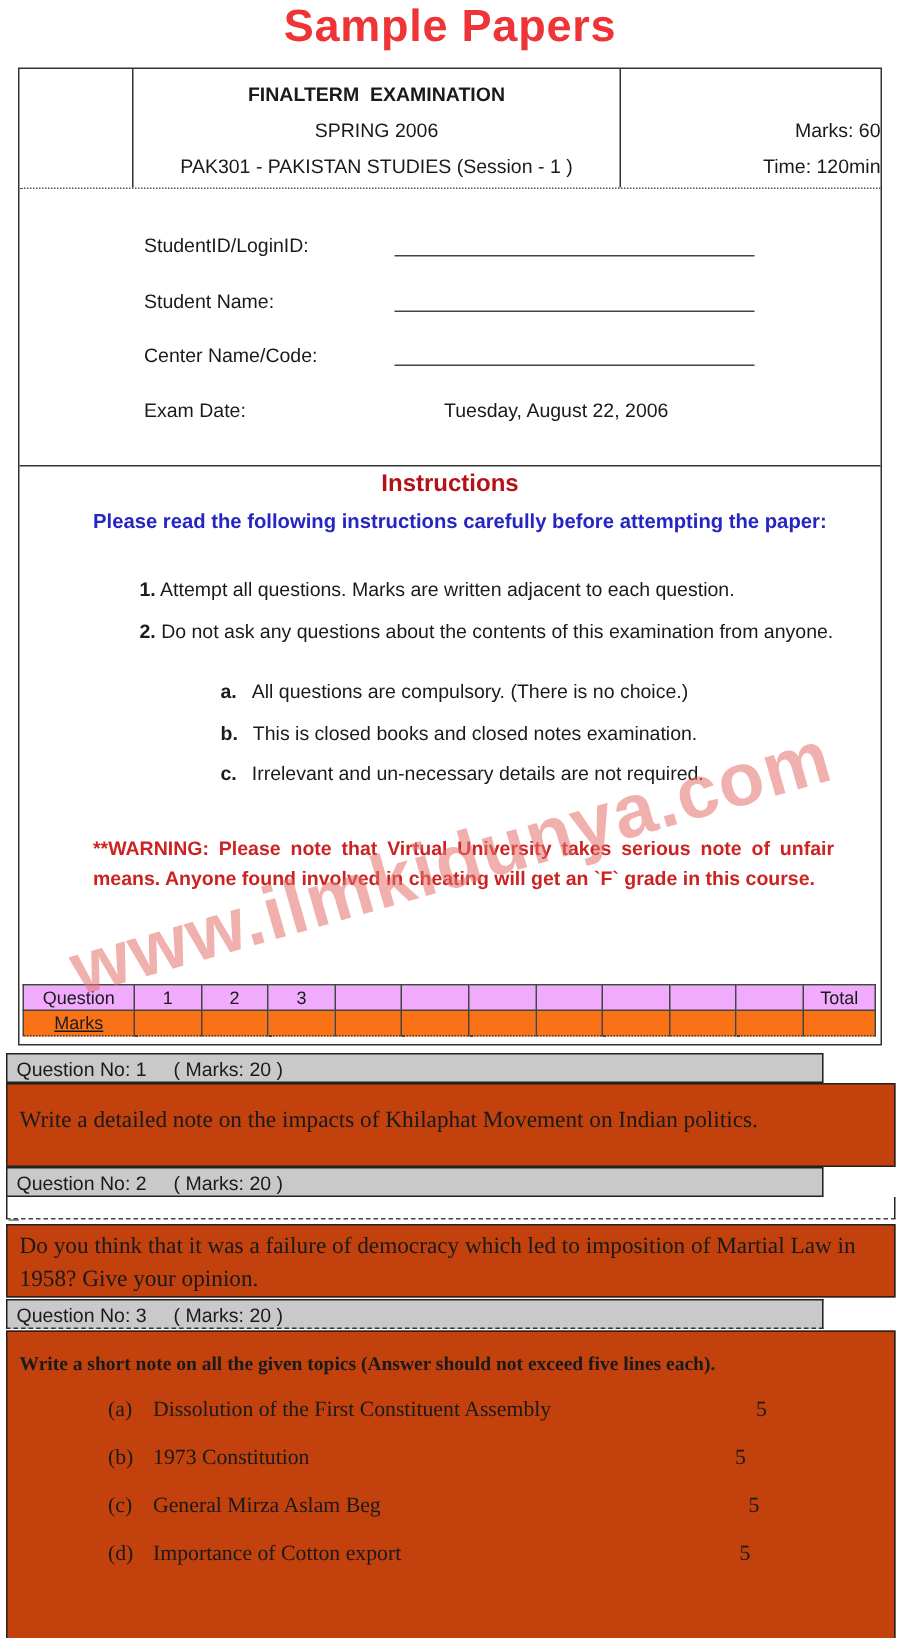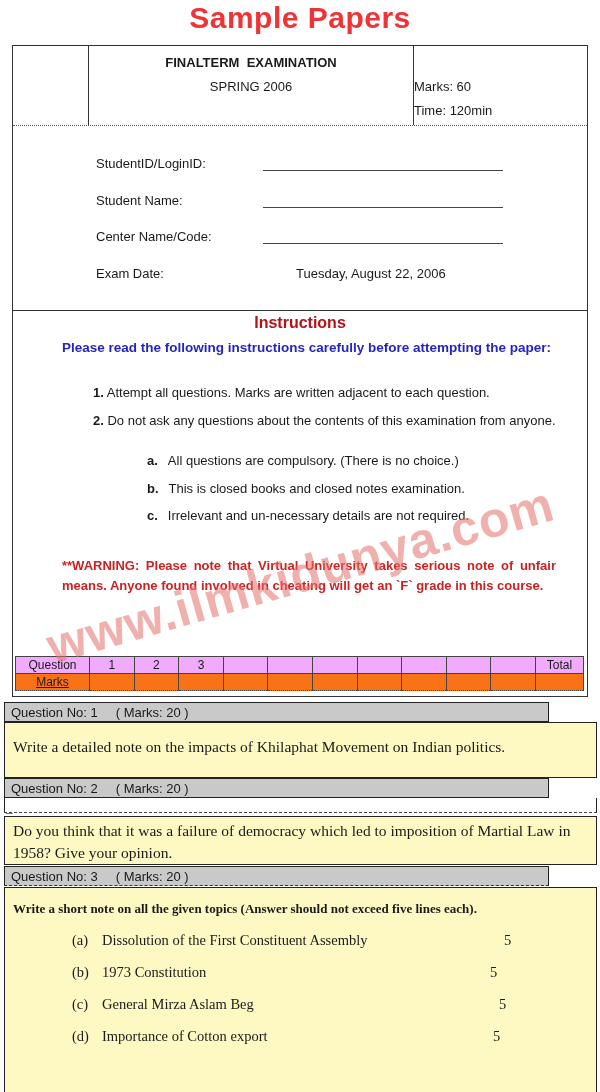--- a/index.html
+++ b/index.html
@@ -34,21 +34,21 @@
     border-bottom:1px dotted #555;
   }
   .header-cell{padding-top:5px;}
   .header-cell.center{
     border-left:1px solid var(--line-dark);
     border-right:1px solid var(--line-dark);
     text-align:center;font-size:13px;
   }
   .header-cell.center .l{line-height:24px;white-space:pre;}
   .header-cell.center .l.bold{font-weight:bold;}
-  .header-cell.right{text-align:left;font-size:13px;padding-top:29px;}
+  .header-cell.right{text-align:right;font-size:13px;padding-top:29px;}
   .header-cell.right .l{line-height:24px;}
   
   .student-section{position:relative;height:185px;border-bottom:1px solid var(--line-dark);}
   .form-row{position:absolute;left:83px;display:flex;align-items:flex-end;height:19px;font-size:13px;}
   .form-row .lbl{width:167px;}
   .form-row .line{width:240px;border-bottom:1px solid #444;height:17px;}
   .form-row .val{margin-left:33px;}
   .row-0{top:26px}.row-1{top:63px}.row-2{top:99px}.row-3{top:136px}
   
   .instructions-section{position:relative;height:386px;font-size:13px;}
@@ -82,21 +82,21 @@
     pointer-events:none;z-index:5;white-space:nowrap;
   }
   
   .q-bar{
     position:absolute;left:4px;width:545px;height:20px;
     background:var(--bar-gray);border:1px solid #222;
     display:flex;align-items:center;font-size:13px;padding-left:6px;
   }
   .q-bar .marks{margin-left:18px;}
   .q-box{
-    position:absolute;left:4px;width:593px;background:#fef9c3;
+    position:absolute;left:4px;width:593px;background:#c2410c;
     border:1px solid #222;
     font-family:"Liberation Serif","DejaVu Serif",serif;font-size:15.5px;
   }
   .bar-1{top:702px}
   .box-1{top:722px;height:56px;padding:15px 10px 0 8px;}
   .bar-2{top:778px}
   .strip-2{position:absolute;left:4px;top:798px;width:593px;height:15px;
     border-left:1px solid #222;border-right:1px solid #222;border-bottom:1px dashed #444;
     font-family:"Liberation Serif",serif;font-size:13px;line-height:20px;padding-left:1px;}
   .box-2{top:816px;height:49px;padding:3px 0 0 8px;line-height:22px;}
@@ -117,20 +117,21 @@
 
 <div class="page-title">Sample Papers</div>
 
 <div class="main-box">
 
   <div class="header-row">
     <div class="header-cell"></div>
     <div class="header-cell center">
       <div class="l bold">FINALTERM  EXAMINATION</div>
       <div class="l">SPRING 2006</div>
+      <div class="l">PAK301 - PAKISTAN STUDIES (Session - 1 )</div>
     </div>
     <div class="header-cell right">
       <div class="l">Marks: 60</div>
       <div class="l">Time: 120min</div>
     </div>
   </div>
 
   <div class="student-section">
     <div class="form-row row-0">
       <span class="lbl">StudentID/LoginID:</span>

